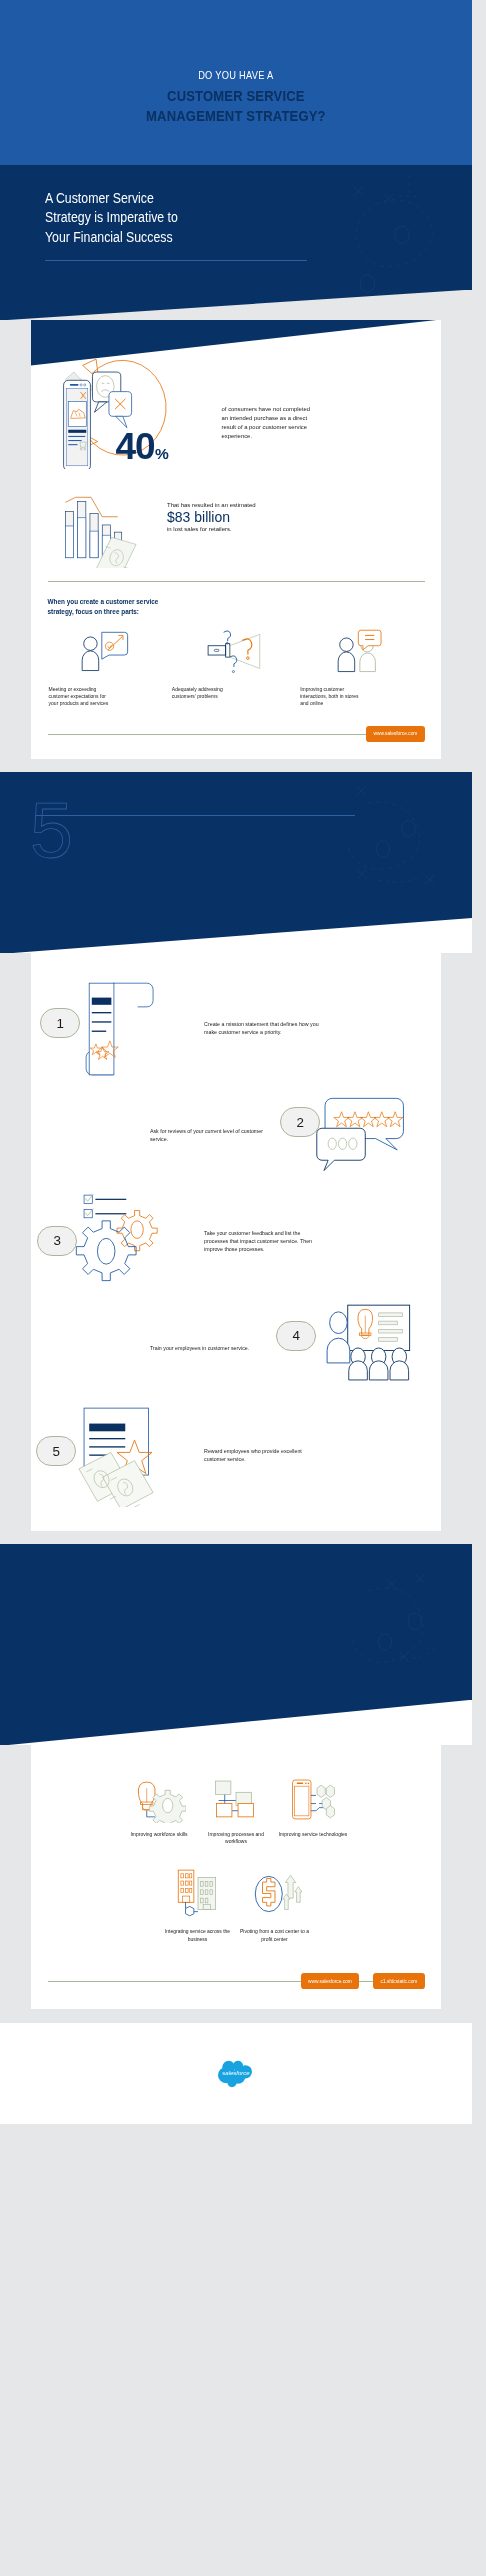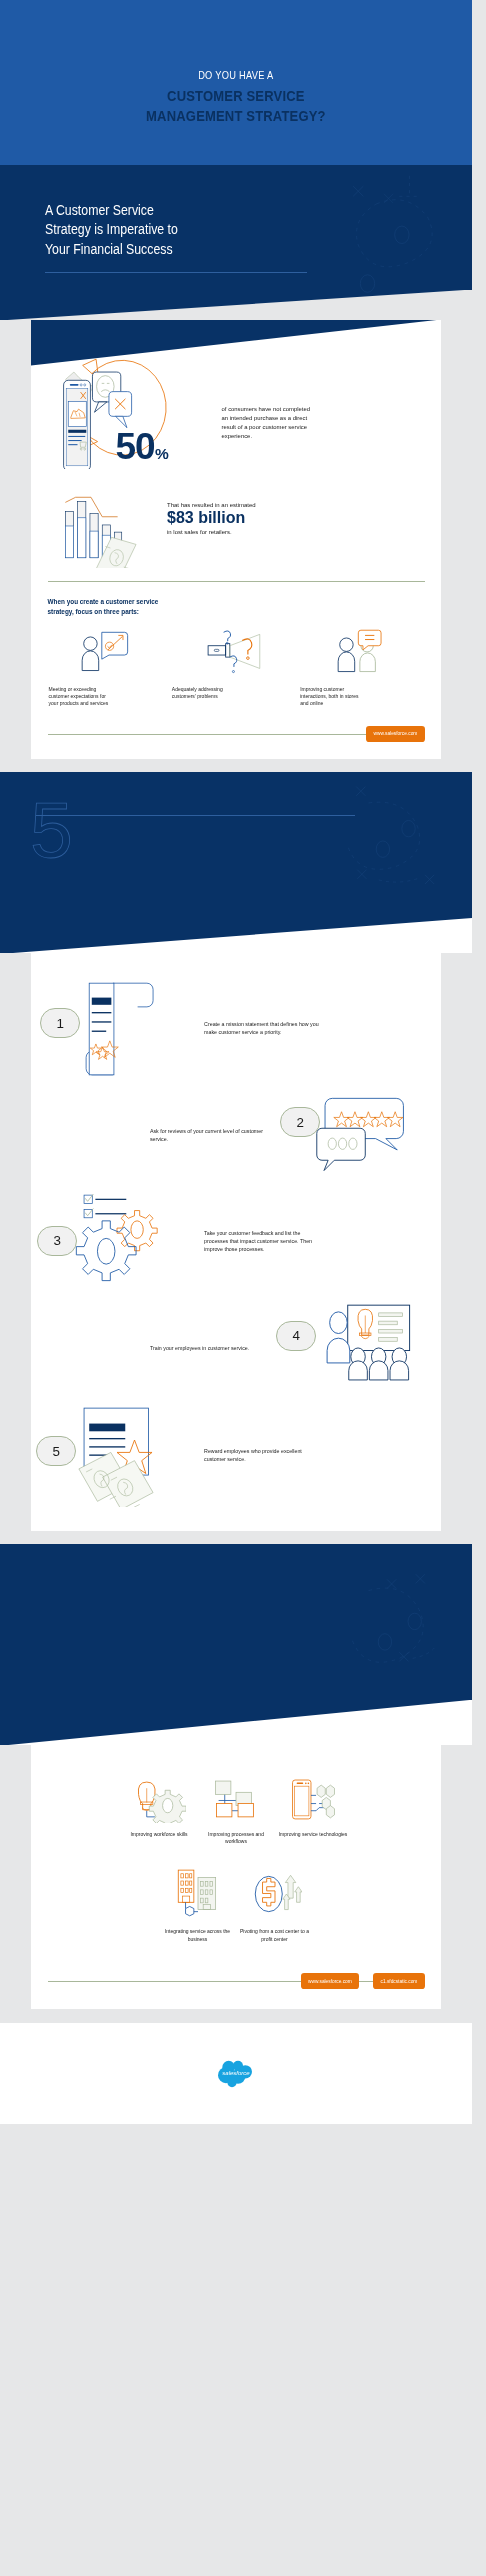--- a/index.html
+++ b/index.html
@@ -37,21 +37,21 @@
     letter-spacing: 0.2px;
     transform: scaleX(.84);
     line-height: 1.3;
   }
 
   
   .band {
     background: #083266;
     position: relative;
     overflow: hidden;
-    padding: 36px 0 0 0;
+    padding: 24px 0 0 0;
   }
   .band-inner { padding-left: 45px; padding-right: 31px; position: relative; z-index: 3; }
   .band h2 {
     color: #ffffff;
     font-weight: 300;
     font-size: 14px;
     line-height: 1.38;
     transform: scaleX(.88);
     transform-origin: left center;
     font-family: "Liberation Sans", sans-serif;
@@ -117,21 +117,21 @@
     color: #0a3161; font-weight: 700;
   }
   .pct-num { font-size: 37px; line-height: .8; letter-spacing: -1px; }
   .pct-sym { font-size: 15.5px; font-weight: 700; margin-left: 0.5px; }
 
   
   .stat83 { display: flex; padding: 6.2px 12.4px 0 12.4px; align-items: flex-start; }
   .stat83 .art { width: 103px; flex: none; margin-left: 17.5px; margin-top: 10.3px;}
   .stat83 .copy { margin-left: 3.1px; margin-top: 27px; }
   .stat83 .pre { font-size: 6px; color: #1b1b1b; }
-  .stat83 .big { font-size: 16px; font-weight: 700; color: #0a3161; line-height: 1.18; margin: 1px 0 0.5px; }
+  .stat83 .big { font-size: 14px; font-weight: 400; color: #0a3161; line-height: 1.18; margin: 1px 0 0.5px; }
   .stat83 .post { font-size: 6px; color: #1b1b1b; }
 
   .divider-green { height: 0.8px; background: #a8b79a; margin: 13.4px 16.5px 0 16.5px; }
 
   .three-intro {
     margin: 15.5px 16.5px 0 16.5px;
     color: #0a3161; font-weight: 700; font-size: 6.4px; line-height: 1.5;
   }
   .three-cols { display: flex; margin: 11.3px 12.4px 0 12.4px; }
   .three-cols .col { flex: 1; display: flex; flex-direction: column; align-items: center; }
@@ -261,21 +261,21 @@
           <path d="M108 120 l-8 20 l24 -20 z" fill="#fff" stroke="#0a3161" stroke-width="1.5"></path>
           <ellipse cx="121" cy="90" rx="17" ry="21" fill="none" stroke="#a8b79a" stroke-width="1.4"></ellipse>
           <path d="M114 84 h5 M124 84 h5" stroke="#a8b79a" stroke-width="1.4"></path>
           <path d="M113 100 q8 -7 16 0" fill="none" stroke="#a8b79a" stroke-width="1.4"></path>
 
           <rect x="128" y="100" width="44" height="48" rx="8" fill="#fff" stroke="#1f5aa6" stroke-width="1.5"></rect>
           <path d="M155 148 l8 22 l-22 -22 z" fill="#fff" stroke="#1f5aa6" stroke-width="1.5"></path>
           <path d="M140 114 l20 20 M160 114 l-20 20" stroke="#e8730a" stroke-width="1.8" fill="none"></path>
         </svg>
         <div class="pct-wrap">
-          <span class="pct-num">50</span>
+          <span class="pct-num">40</span>
           <span class="pct-sym">%</span>
         </div>
       </div>
       <div class="copy">of consumers have not completed an intended purchase as a direct result of a poor customer service experience.</div>
     </div>
 
     <div class="stat83">
       <div class="art">
         <svg width="103" height="82" viewBox="0 0 200 160">
           <path d="M8 32 l20 -10 l30 0 l22 38 l30 0" fill="none" stroke="#d2731d" stroke-width="1.5"></path>

